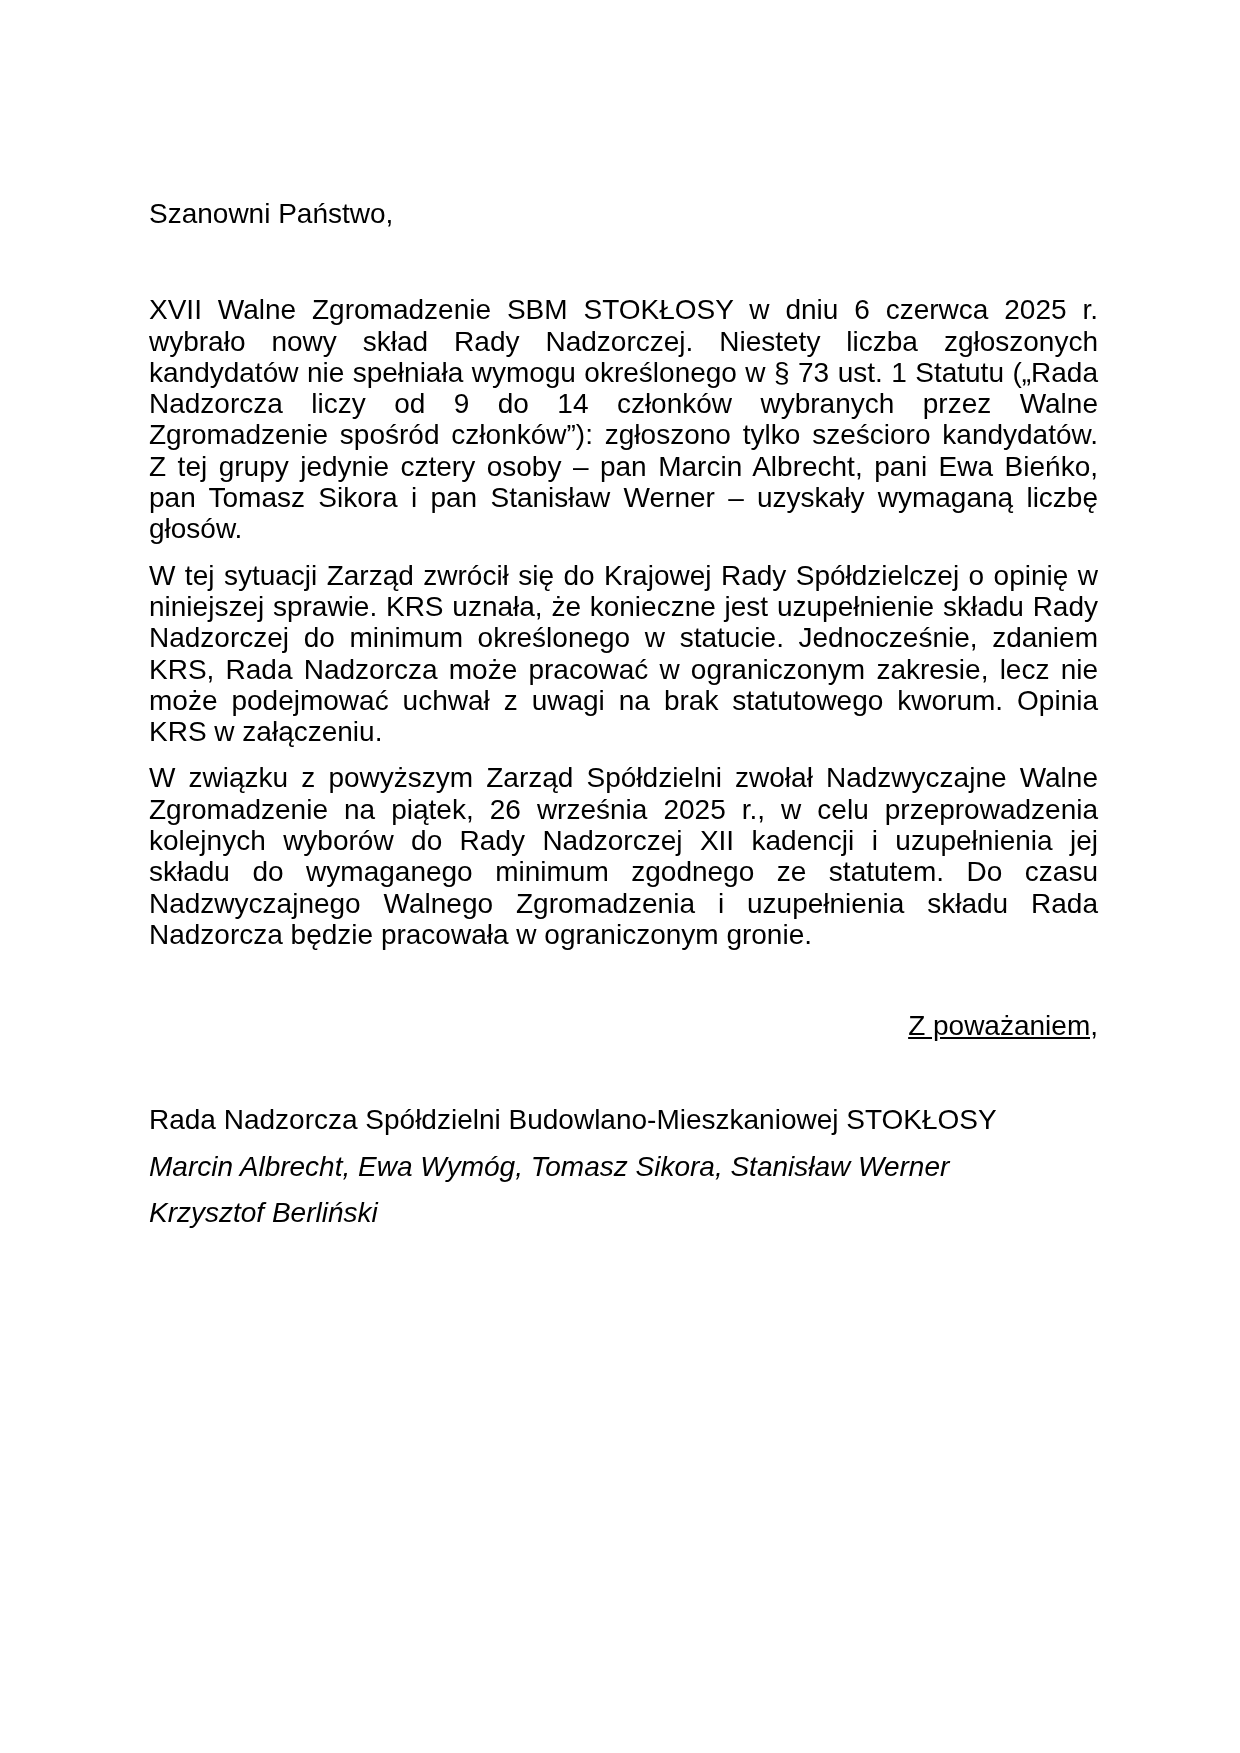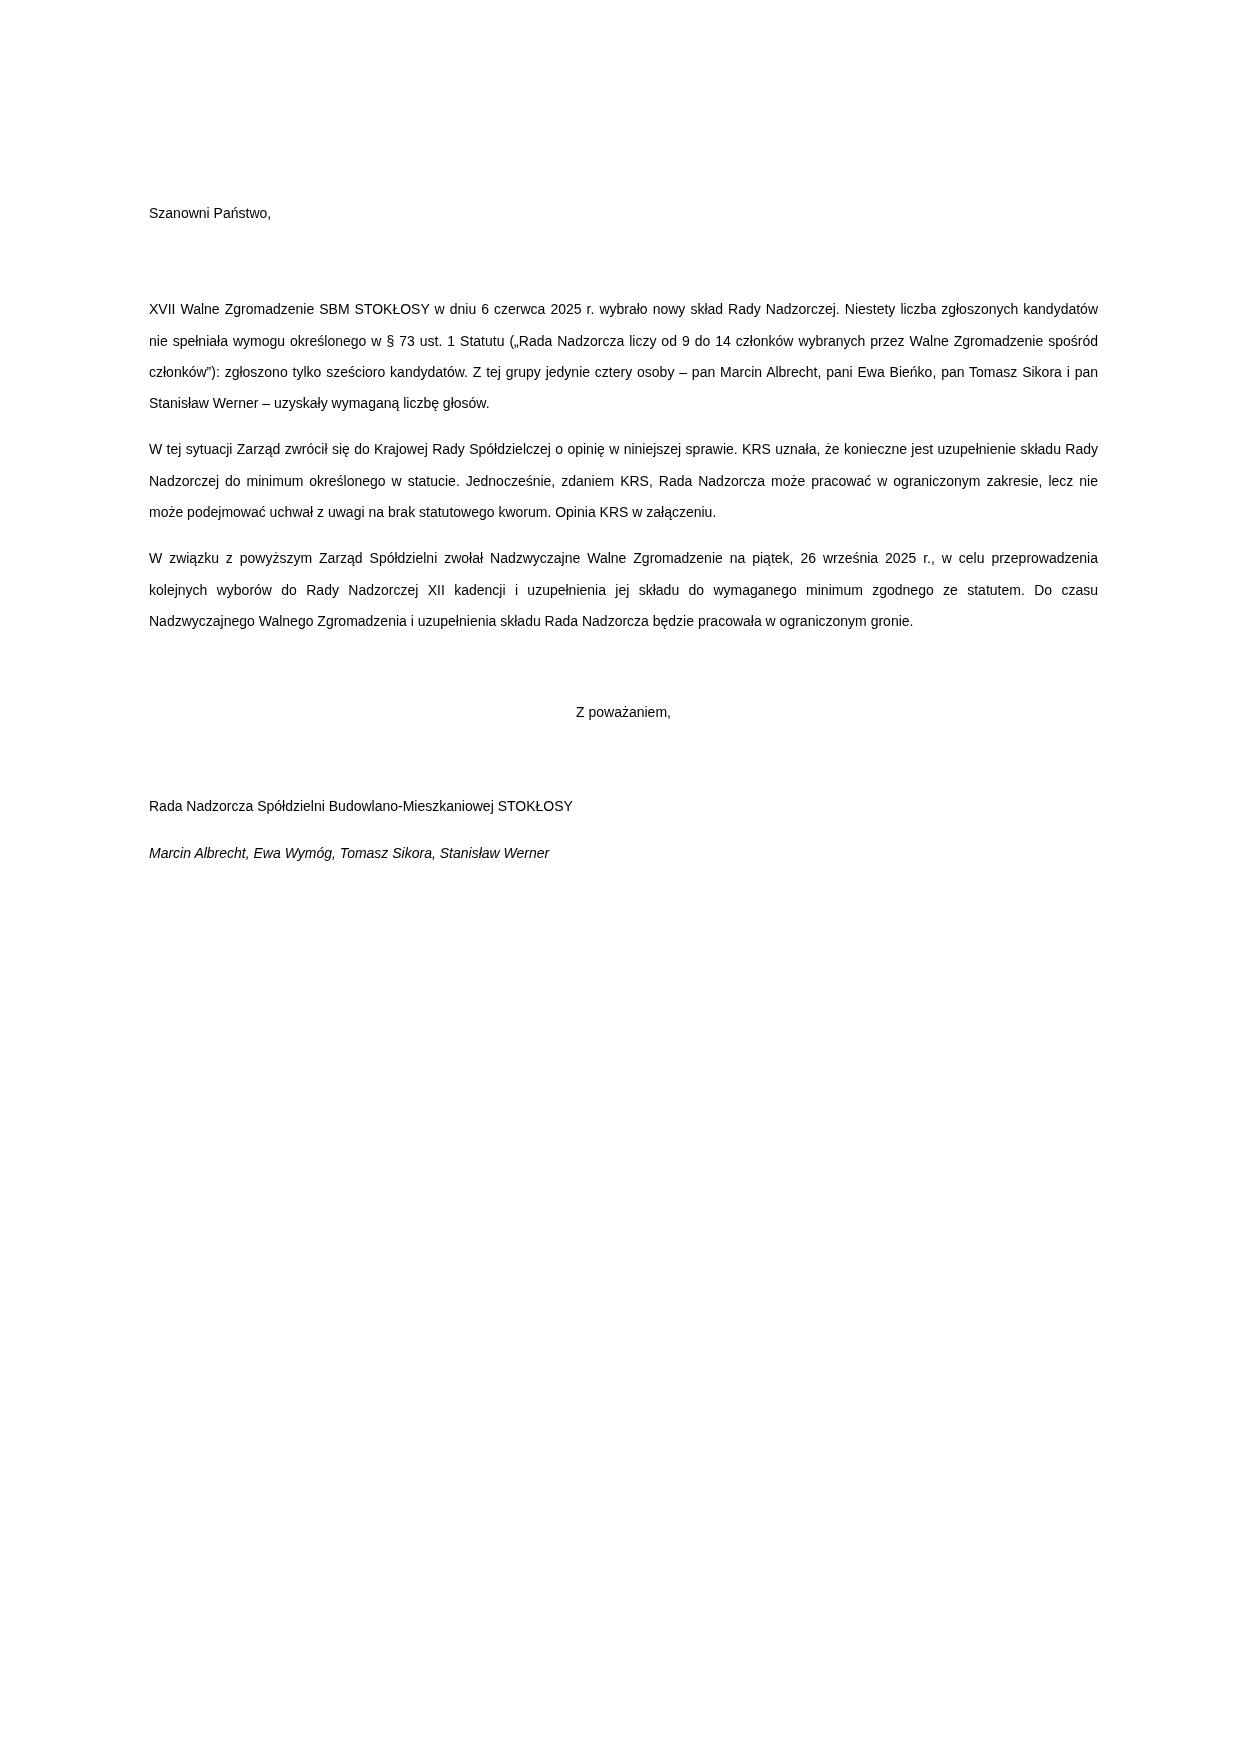--- a/index.html
+++ b/index.html
@@ -14,21 +14,21 @@
     background: #ffffff;
     overflow: hidden;
     font-family: "Liberation Sans", "DejaVu Sans", sans-serif;
     color: #000000;
   }
   .content {
     position: absolute;
     left: 149px;
     top: 198px;
     width: 949px;
-    font-size: 14px;
+    font-size: 28px;
     line-height: 31.3px;
     -webkit-hyphens: none;
     hyphens: none;
   }
   .content p {
     margin: 0;
     padding: 0;
   }
   .salutation {
     text-align: left;
@@ -36,21 +36,22 @@
   .body-para {
     text-align: justify;
     text-justify: inter-word;
     margin-top: 15px !important;
   }
   .body-para.first {
     margin-top: 65px !important;
   }
   .closing {
     margin-top: 60px !important;
-    text-align: center;
+    text-align: right;
+    text-decoration: underline;
   }
   .sig-title-1 {
     margin-top: 62px !important;
     text-align: left;
   }
   .sig-names-1 {
     margin-top: 16px !important;
     font-style: italic;
     text-align: left;
   }
@@ -79,15 +80,16 @@
 
     <p class="body-para">W związku z powyższym Zarząd Spółdzielni zwołał Nadzwyczajne Walne Zgromadzenie na piątek, 26 września 2025 r., w celu przeprowadzenia kolejnych wyborów do Rady Nadzorczej XII kadencji i uzupełnienia jej składu do wymaganego minimum zgodnego ze statutem. Do czasu Nadzwyczajnego Walnego Zgromadzenia i uzupełnienia składu Rada Nadzorcza będzie pracowała w ograniczonym gronie.</p>
 
     <p class="closing">Z poważaniem,</p>
 
     <p class="sig-title-1">Rada Nadzorcza Spółdzielni Budowlano-Mieszkaniowej STOKŁOSY</p>
 
     <p class="sig-names-1">Marcin Albrecht, Ewa Wymóg, Tomasz Sikora, Stanisław Werner</p>
 
 
+    <p class="sig-names-2">Krzysztof Berliński</p>
 
   </div>
 </div>
 
 </body></html>

